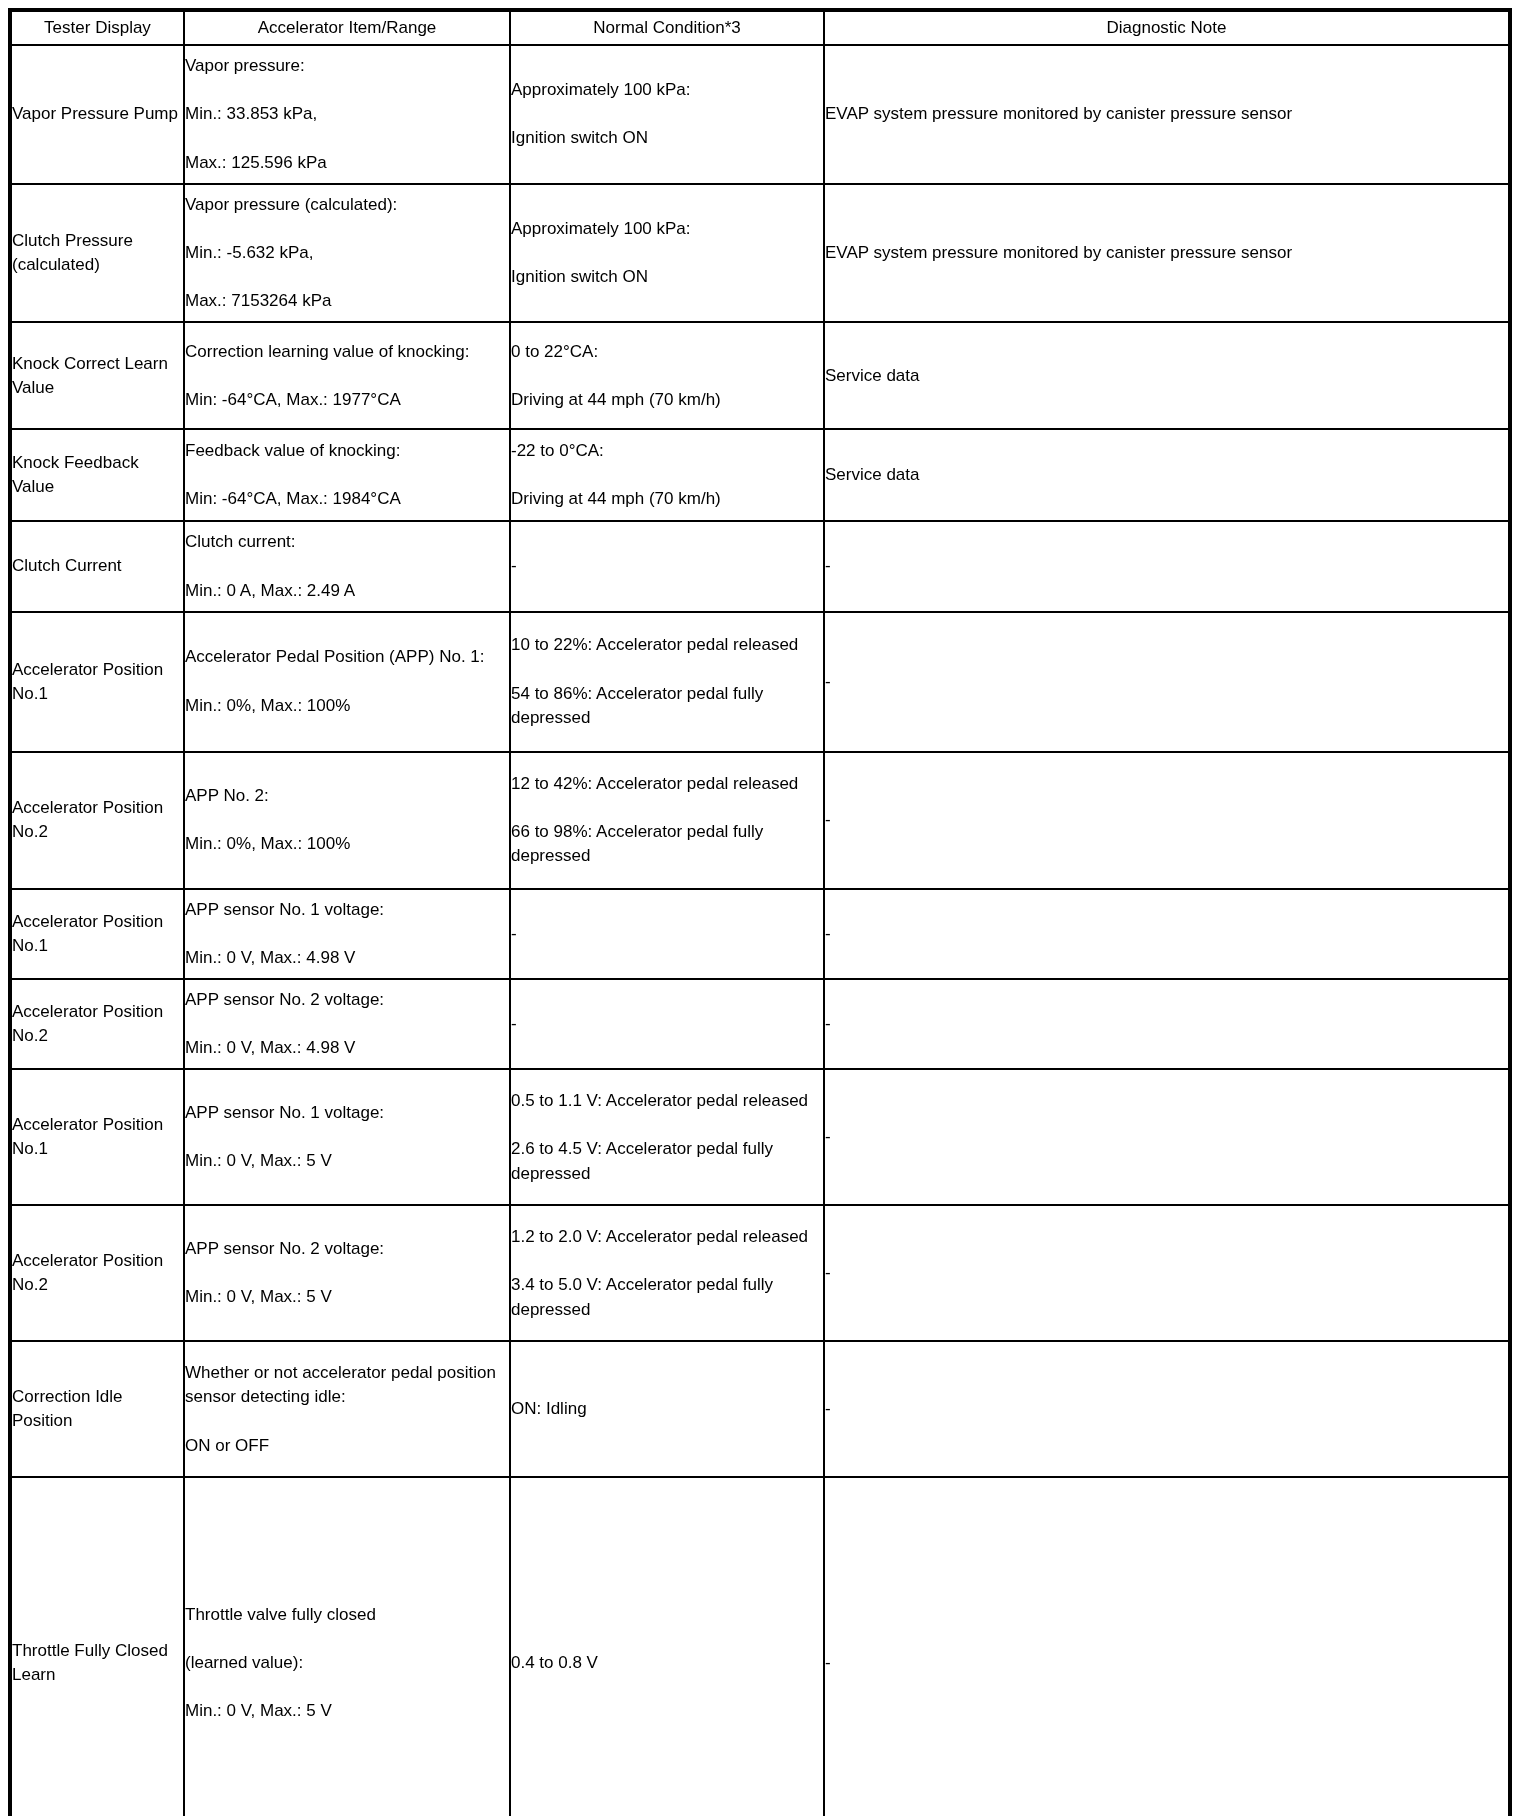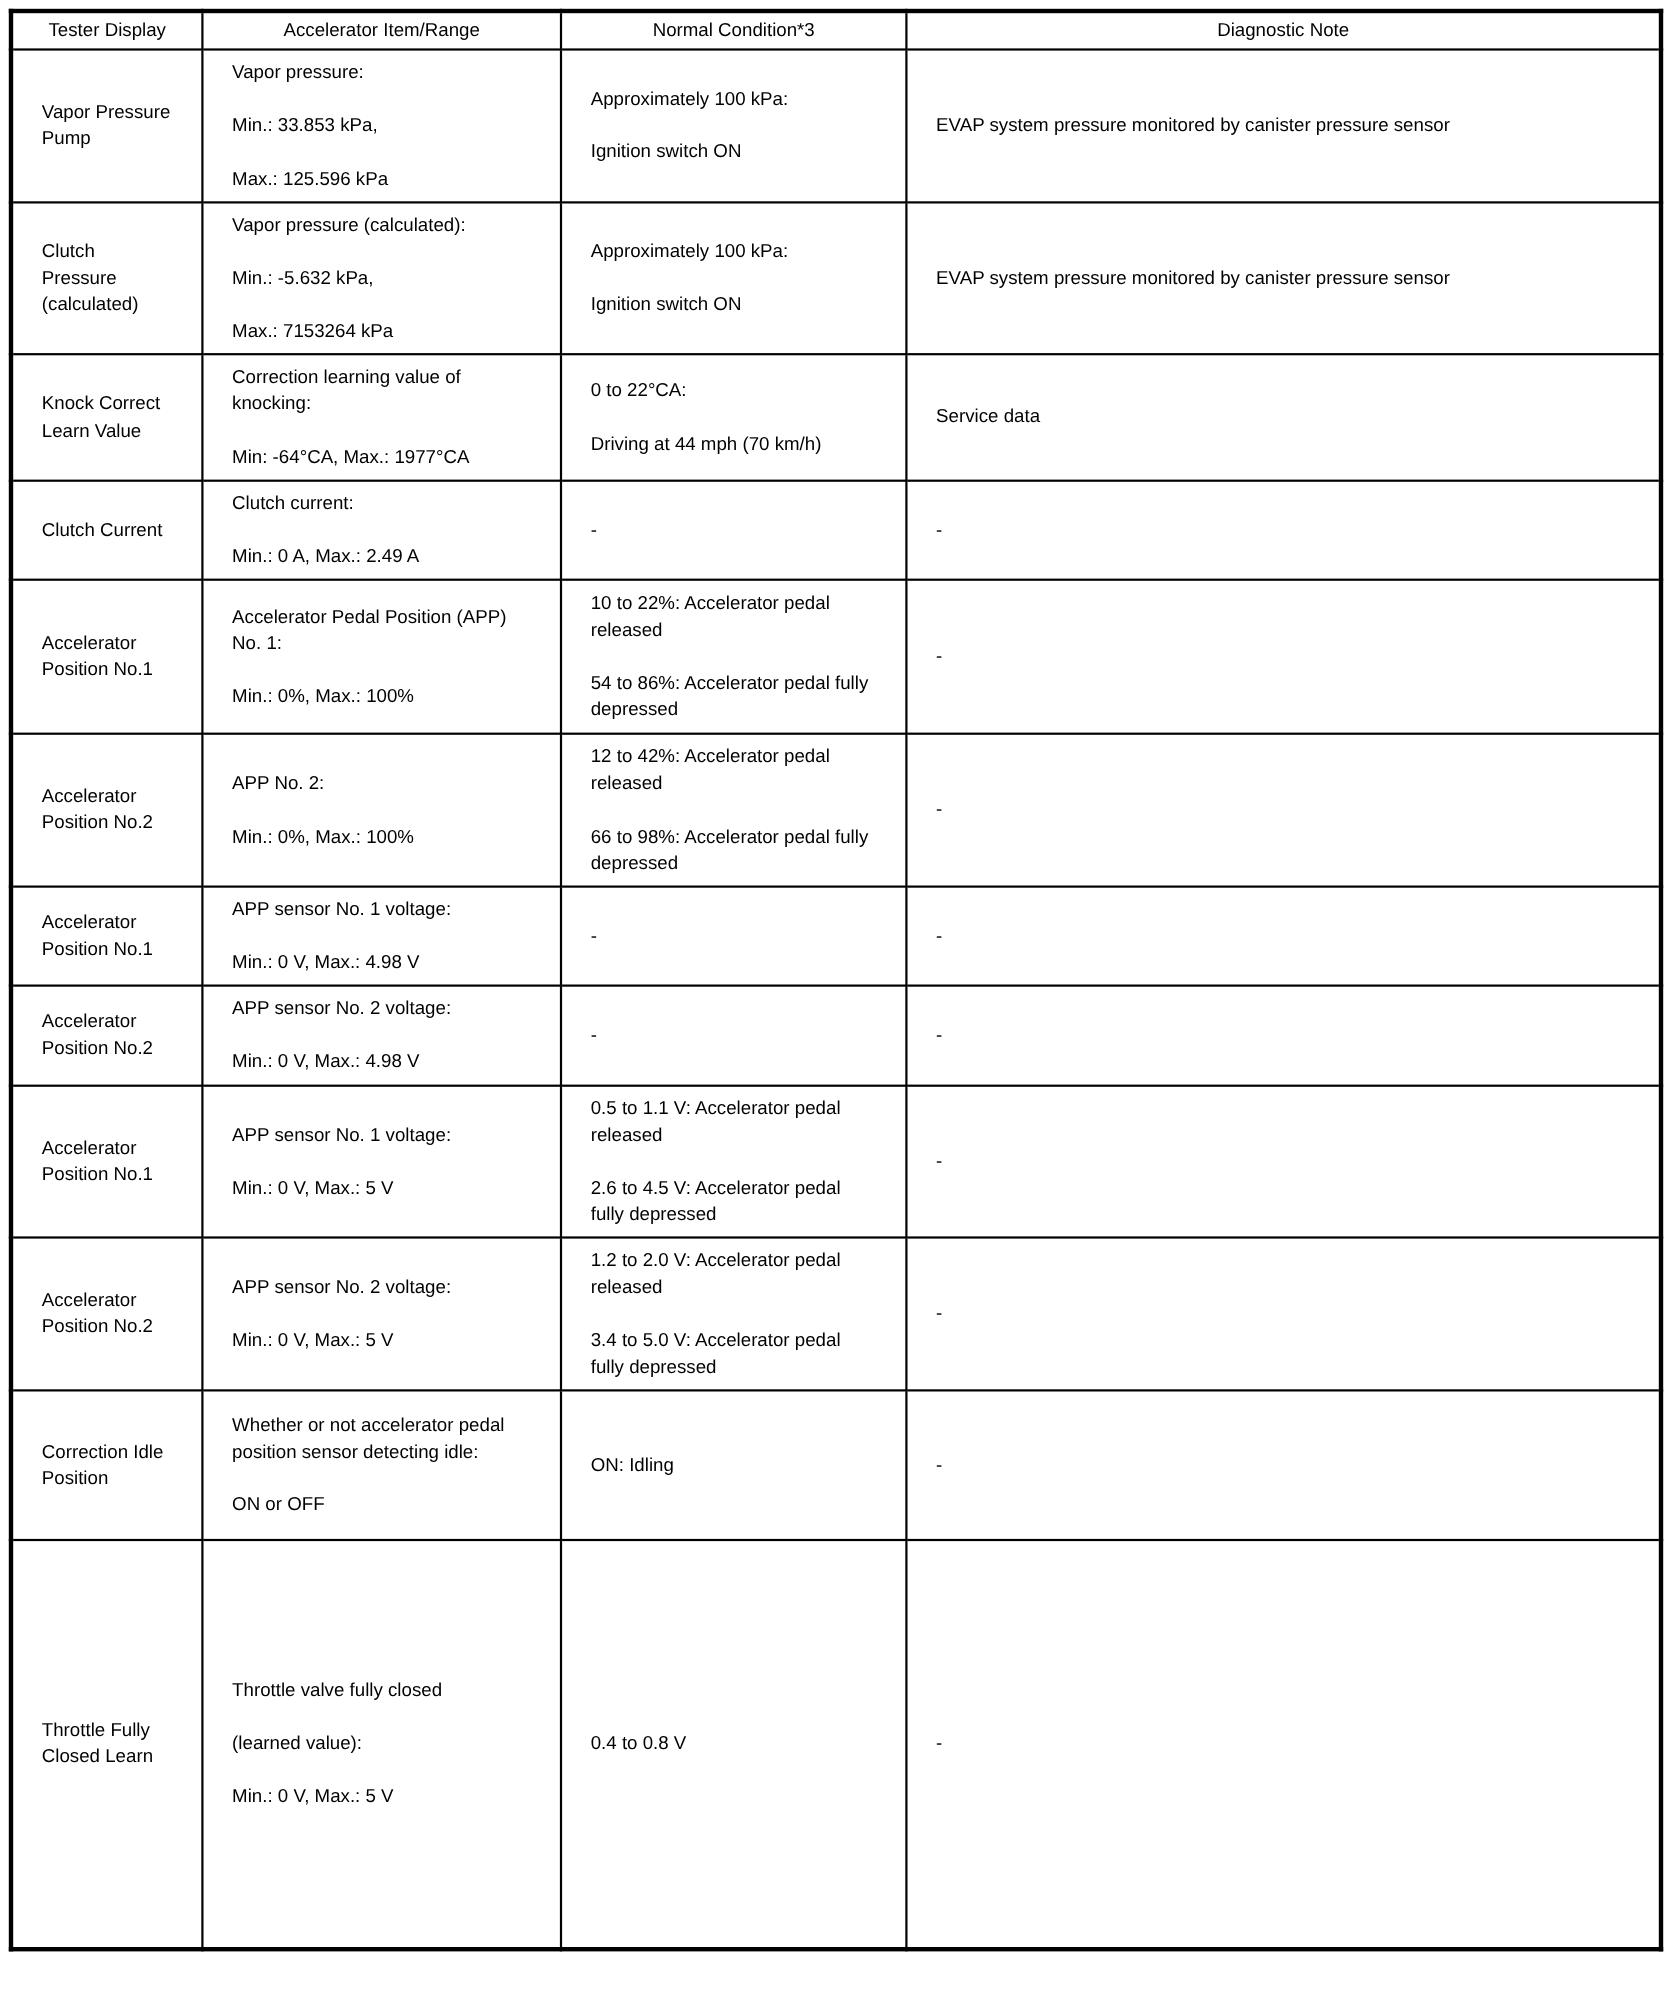--- a/index.html
+++ b/index.html
@@ -31,21 +31,21 @@
     color: #000000;
   }
   th {
     font-weight: normal;
     text-align: center;
     padding: 6px 4px;
     height: 34px;
     vertical-align: middle;
   }
   td {
-    padding: 8px 26px;
+    padding: 8px 0;
     vertical-align: middle;
     text-align: left;
     white-space: pre-line;
     line-height: 1.42;
     overflow-wrap: break-word;
   }
   
   tr.r1  { height: 134px; }
   tr.r2  { height: 133px; }
   tr.r3  { height: 107px; margin-top: 24px; }
@@ -107,20 +107,30 @@
       <tr class="r3">
         <td>Knock Correct Learn Value</td>
         <td>Correction learning value of knocking:
 
 Min: -64°CA, Max.: 1977°CA</td>
         <td>0 to 22°CA:
 
 Driving at 44 mph (70 km/h)</td>
         <td>Service data</td>
       </tr>
+      <tr class="r4">
+        <td>Knock Feedback Value</td>
+        <td>Feedback value of knocking:
+
+Min: -64°CA, Max.: 1984°CA</td>
+        <td>-22 to 0°CA:
+
+Driving at 44 mph (70 km/h)</td>
+        <td>Service data</td>
+      </tr>
       <tr class="r5">
         <td>Clutch Current</td>
         <td>Clutch current:
 
 Min.: 0 A, Max.: 2.49 A</td>
         <td>-</td>
         <td>-</td>
       </tr>
       <tr class="r6">
         <td>Accelerator Position No.1</td>

